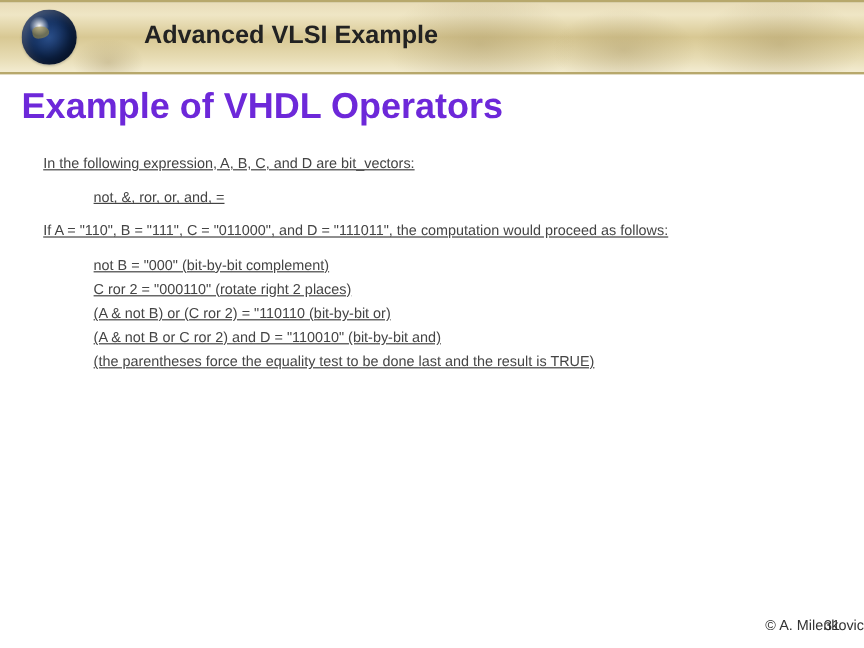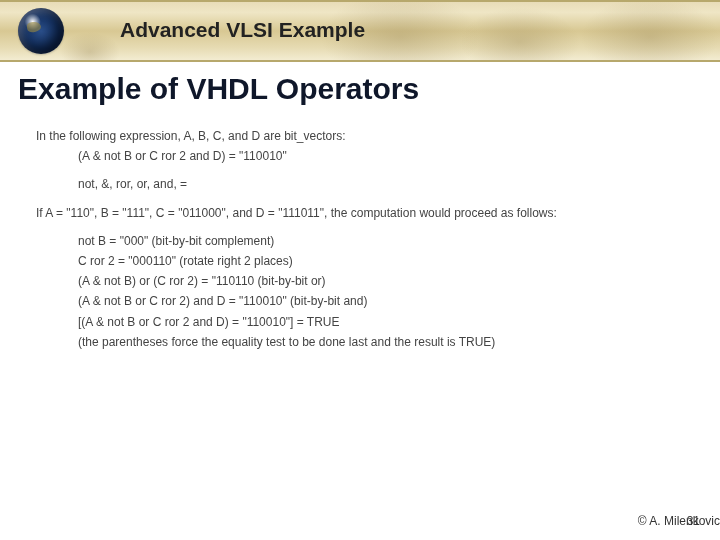--- a/index.html
+++ b/index.html
@@ -54,33 +54,33 @@
     font-size: 21px;
     font-weight: bold;
     color: #222;
     font-family: Arial, sans-serif;
   }
   .slide-title {
     position: absolute;
     top: 72px; left: 18px;
     font-size: 30px;
     font-weight: bold;
-    color: #0f172a;
+    color: #6d28d9;
   }
   .content {
     position: absolute;
     top: 128px;
     left: 36px;
     right: 30px;
     font-family: Verdana, Arial, sans-serif;
     font-size: 12px;
     color: #444;
     line-height: 1.35;
   }
-  .content p { margin-bottom: 4px; }
+  .content p { margin-bottom: 4px; text-decoration: underline; }
   .lead { margin-bottom: 6px; }
   .indent { padding-left: 42px; }
   .gap { height: 8px; }
   .footer-author {
     position: absolute;
     bottom: 12px;
     left: 0; right: 0;
     text-align: right;
     font-size: 12px;
     color: #333;
@@ -104,29 +104,27 @@
 </div>
 
 <div class="globe-bullet"></div>
 
 <div class="header-title">Advanced VLSI Example</div>
 
 <div class="slide-title">Example of VHDL Operators</div>
 
 <div class="content">
   <p class="lead">In the following expression, A, B, C, and D are bit_vectors:</p>
-  <p class="indent">(A &amp; not B or C ror 2 and D)   =   "110010"</p>
   <div class="gap"></div>
   <p class="indent">not, &amp;, ror, or, and, =</p>
   <div class="gap"></div>
   <p class="lead">If  A = "110", B = "111", C = "011000", and D = "111011", the computation would proceed as follows:</p>
   <div class="gap"></div>
   <p class="indent">not B = "000"   (bit-by-bit complement)</p>
   <p class="indent">C ror 2 = "000110"    (rotate right 2 places)</p>
   <p class="indent">(A &amp; not B) or (C ror 2) = "110110    (bit-by-bit or)</p>
   <p class="indent">(A &amp; not B or C ror 2) and D = "110010"  (bit-by-bit and)</p>
-  <p class="indent">[(A &amp; not B or C ror 2 and D) = "110010"] = TRUE</p>
   <p class="indent">(the parentheses force the equality test to be done last and the result is TRUE)</p>
 </div>
 
 <div class="footer-author">©  A. Milenkovic</div>
 
 <div class="footer-page">31</div>
 
 </body></html>

